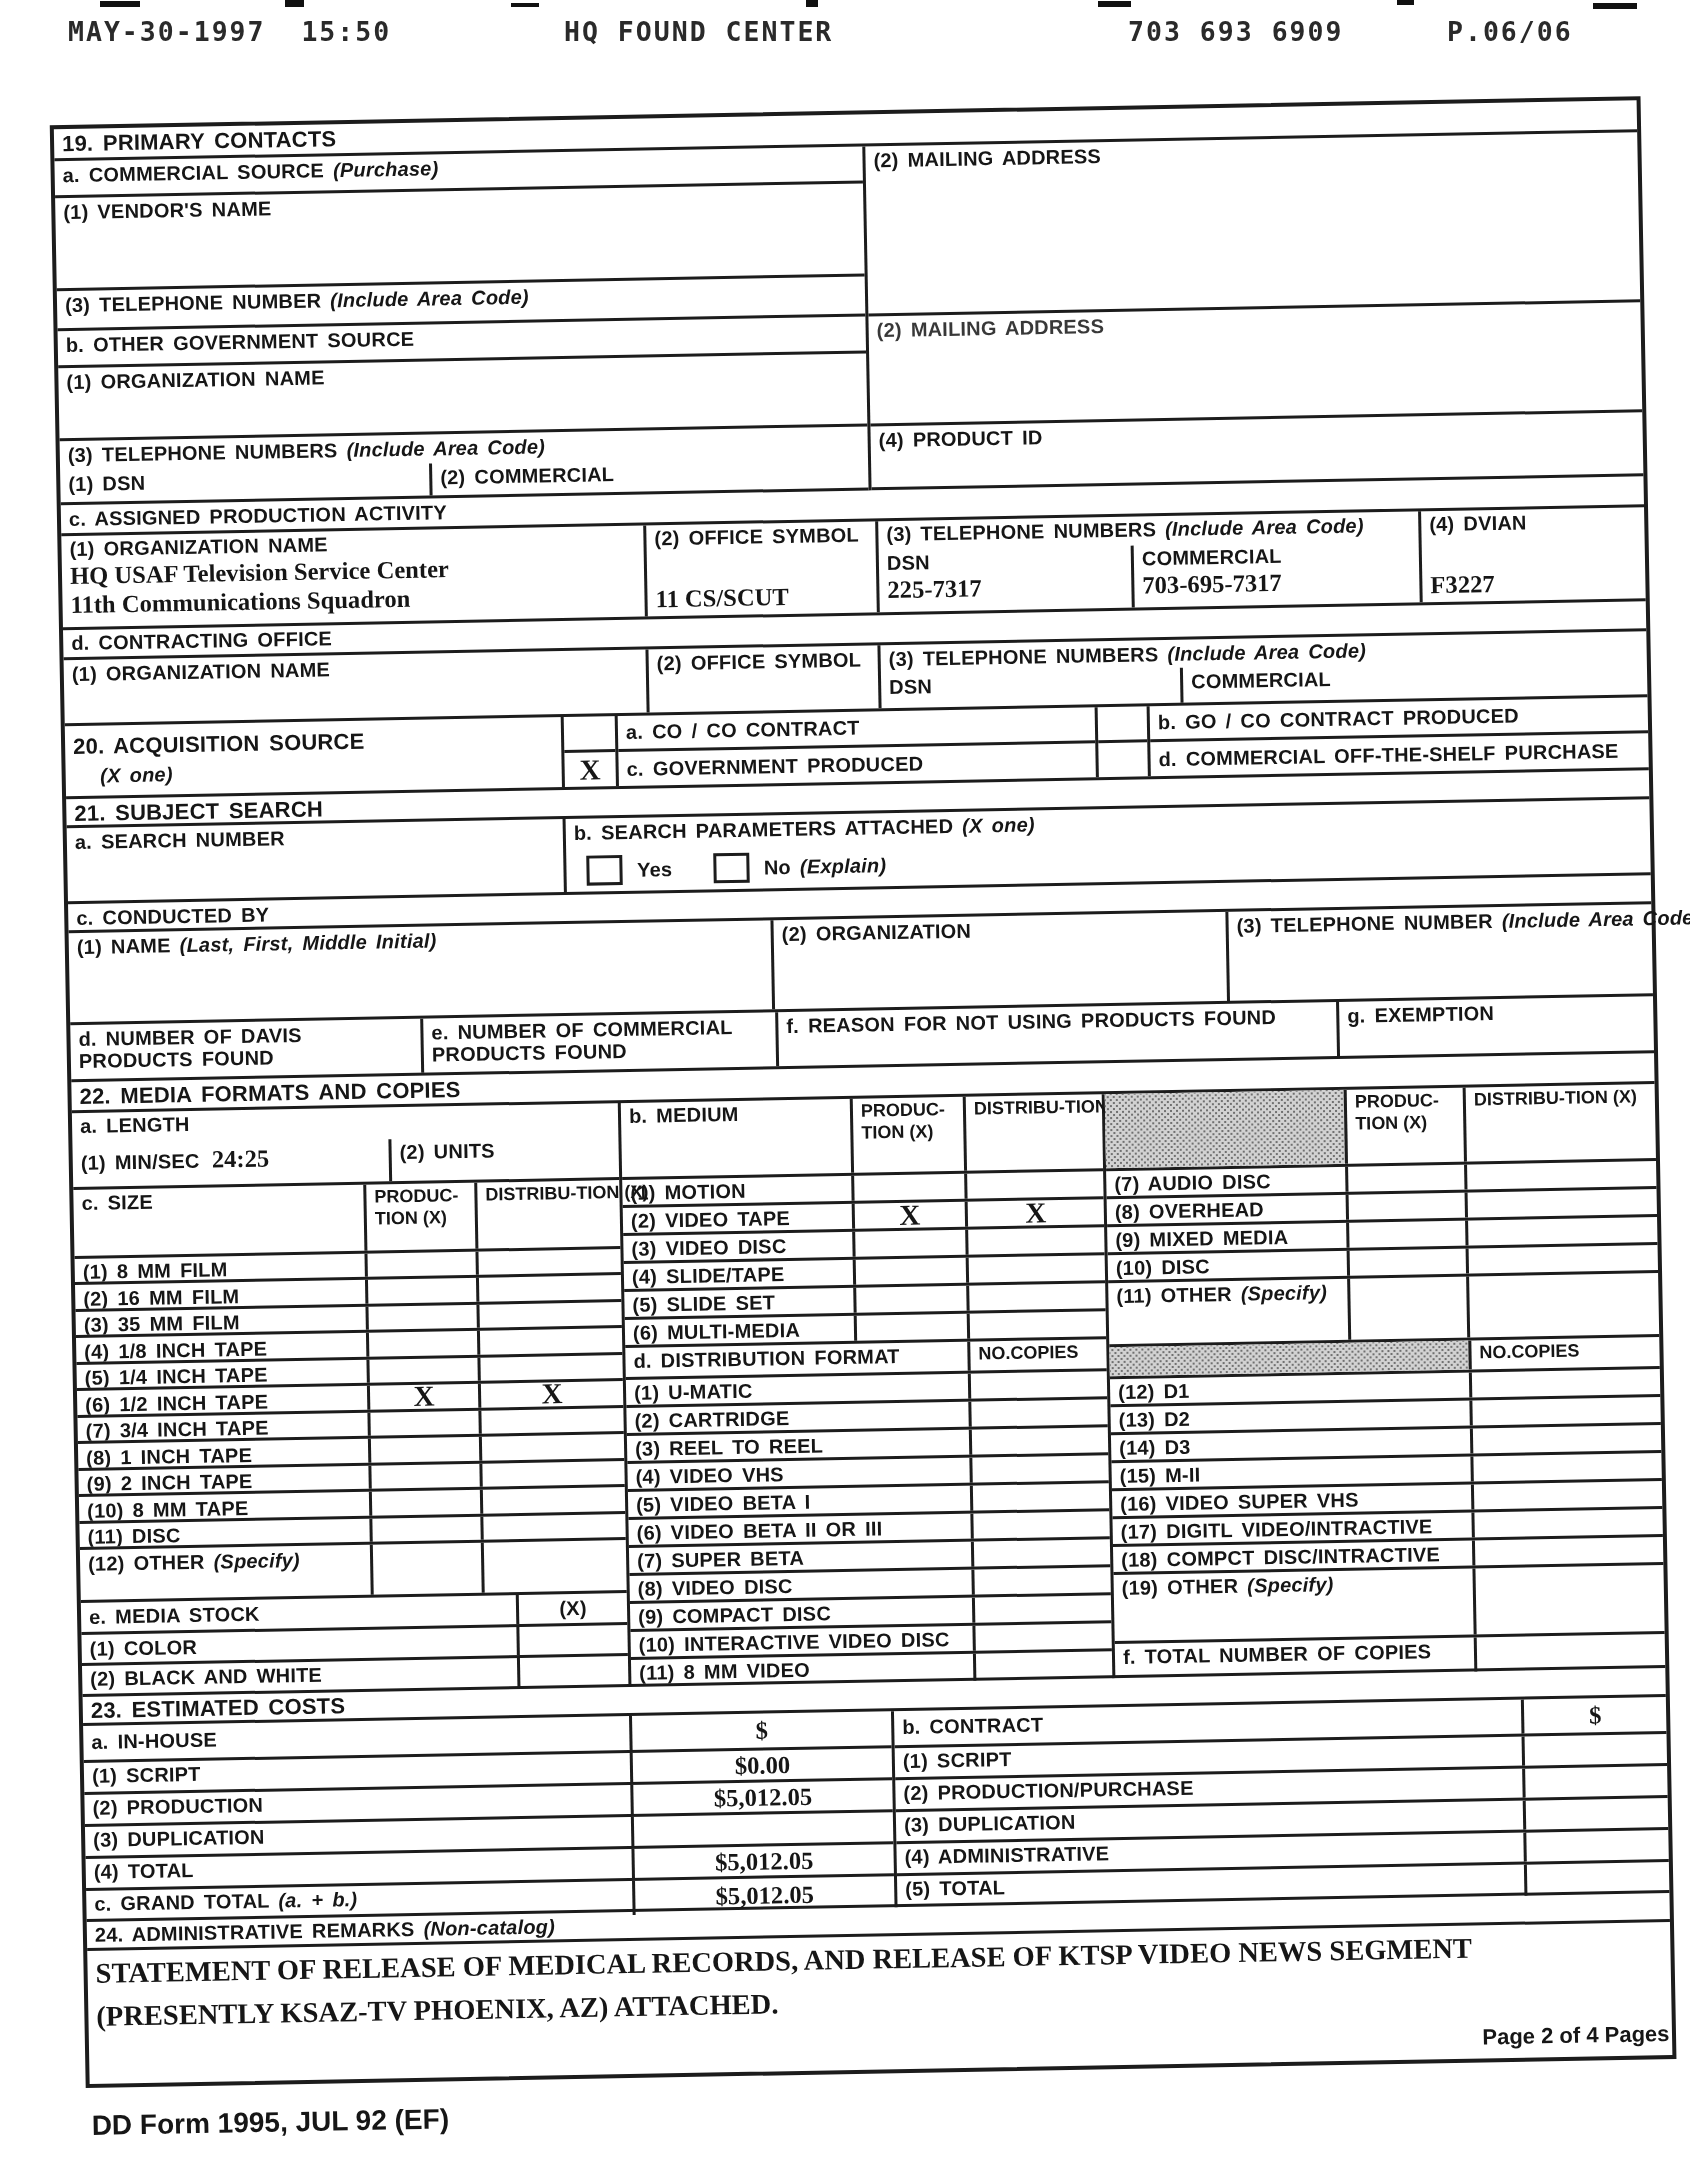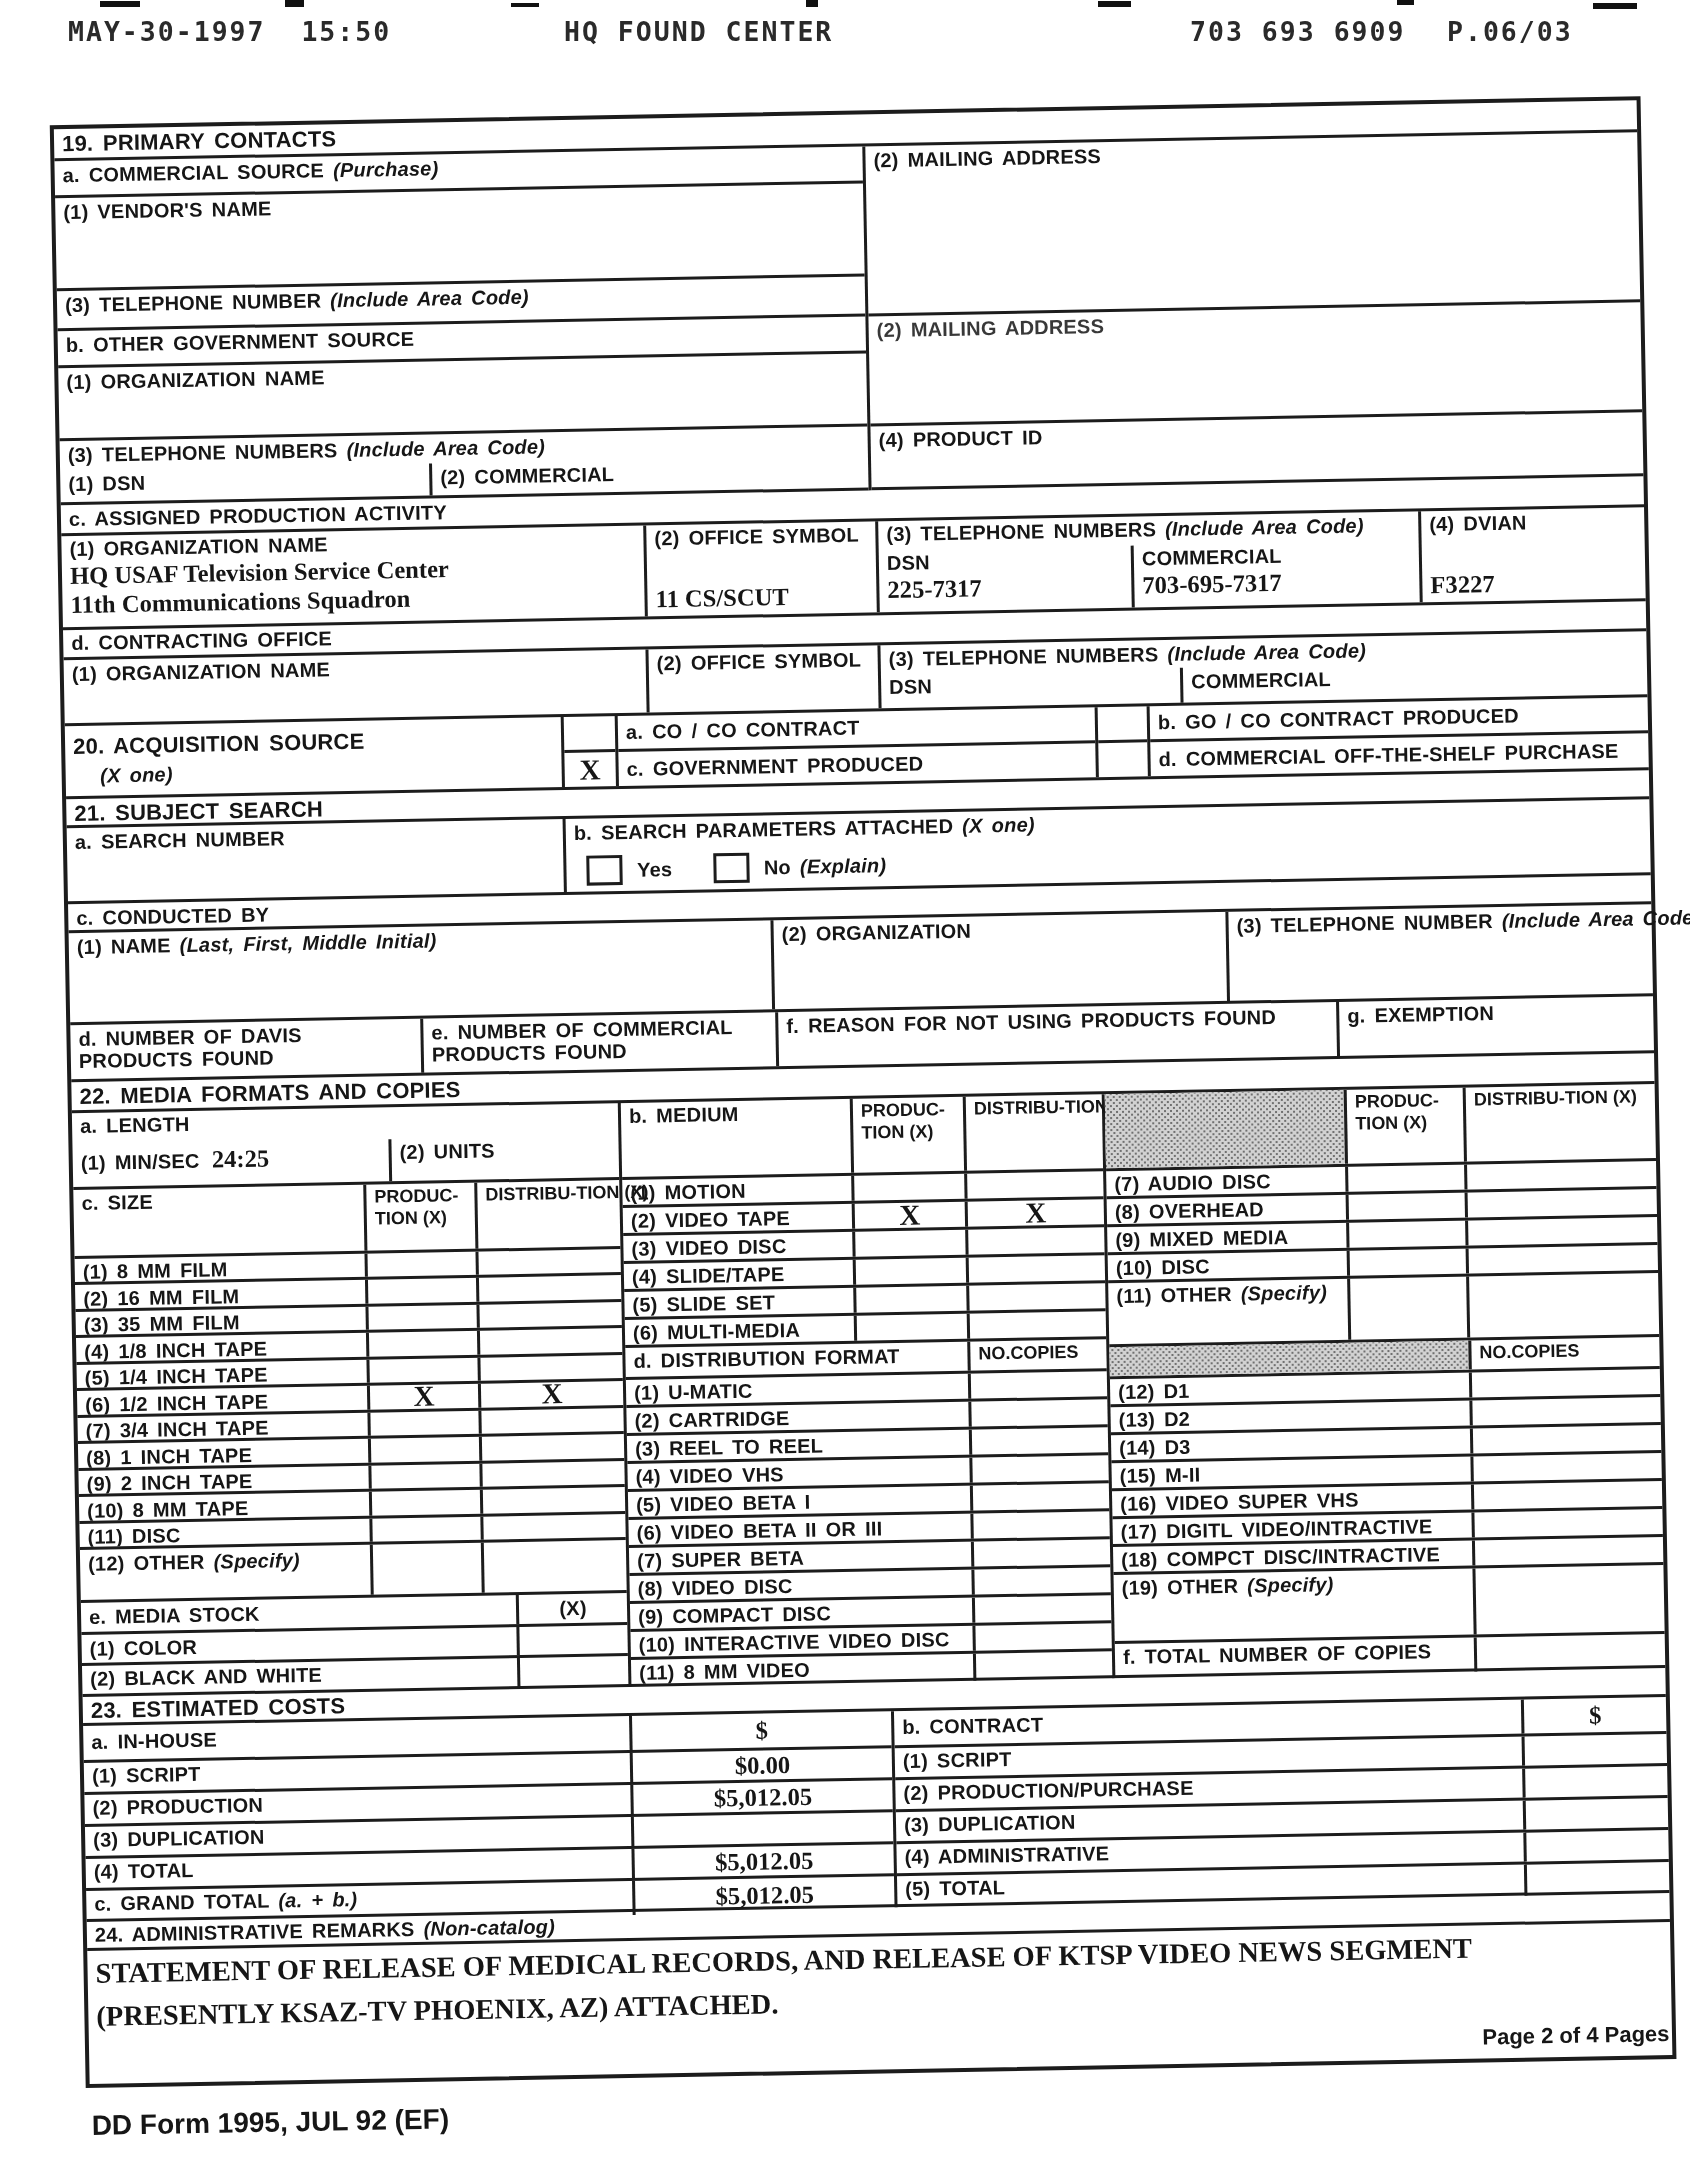--- a/index.html
+++ b/index.html
@@ -3,21 +3,21 @@
 <meta charset="utf-8">
 <style>
   *{box-sizing:border-box;margin:0;padding:0}
   html,body{background:#f5f5f3}
   .page{position:relative;width:1691px;height:2183px;background:#ffffff;overflow:hidden;
         font-family:"Liberation Sans",sans-serif;color:#161616}
   
   .fax{position:absolute;top:16px;left:0;width:100%;height:40px;
        font-family:"DejaVu Sans Mono",monospace;font-size:26.5px;font-weight:700;letter-spacing:2px;color:#2a2a2a}
   .fax span{position:absolute;white-space:pre}
-  .fx-dt{left:68px}.fx-st{left:564px}.fx-ph{left:1190px}.fx-pg{left:1447px}
+  .fx-dt{left:68px}.fx-st{left:564px}.fx-ph{left:1128px}.fx-pg{left:1447px}
   
   .scan{position:absolute;left:50px;top:125px;width:1595px;transform:rotate(-1.05deg);transform-origin:20px 13.3px}
   .form{width:1591px;border:4.6px solid #1c1c1c;background:#fff}
   .r{display:flex;flex-shrink:0}
   .col{display:flex;flex-direction:column;flex-shrink:0}
   .grow{flex:1 1 auto;min-width:0;width:auto}
   .fill{flex:1 1 auto}
   .bb{border-bottom:3.3px solid #1c1c1c}
   .br{border-right:3.3px solid #1c1c1c}
   .cell{padding:2.7px 8px;overflow:hidden;flex-shrink:0;position:relative}
@@ -49,21 +49,21 @@
   <div class="artifact" style="left:511px;top:2.7px;width:28px;height:4px"></div>
   <div class="artifact" style="left:806px;top:0;width:12px;height:6.6px"></div>
   <div class="artifact" style="left:1098px;top:1.3px;width:33px;height:5.3px"></div>
   <div class="artifact" style="left:1397px;top:0;width:17px;height:5.3px"></div>
   <div class="artifact" style="left:1593px;top:3.3px;width:44px;height:6px"></div>
 
   <div class="fax">
     <span class="fx-dt">MAY-30-1997  15:50</span>
     <span class="fx-st">HQ FOUND CENTER</span>
     <span class="fx-ph">703 693 6909</span>
-    <span class="fx-pg">P.06/03</span>
+    <span class="fx-pg">P.06/06</span>
   </div>
 
   <div class="scan">
   <div class="form">
 
     <div class="cell bb lb big" style="height:32px">
       <span>19.  PRIMARY CONTACTS</span>
     </div>
 
     <div class="r">

